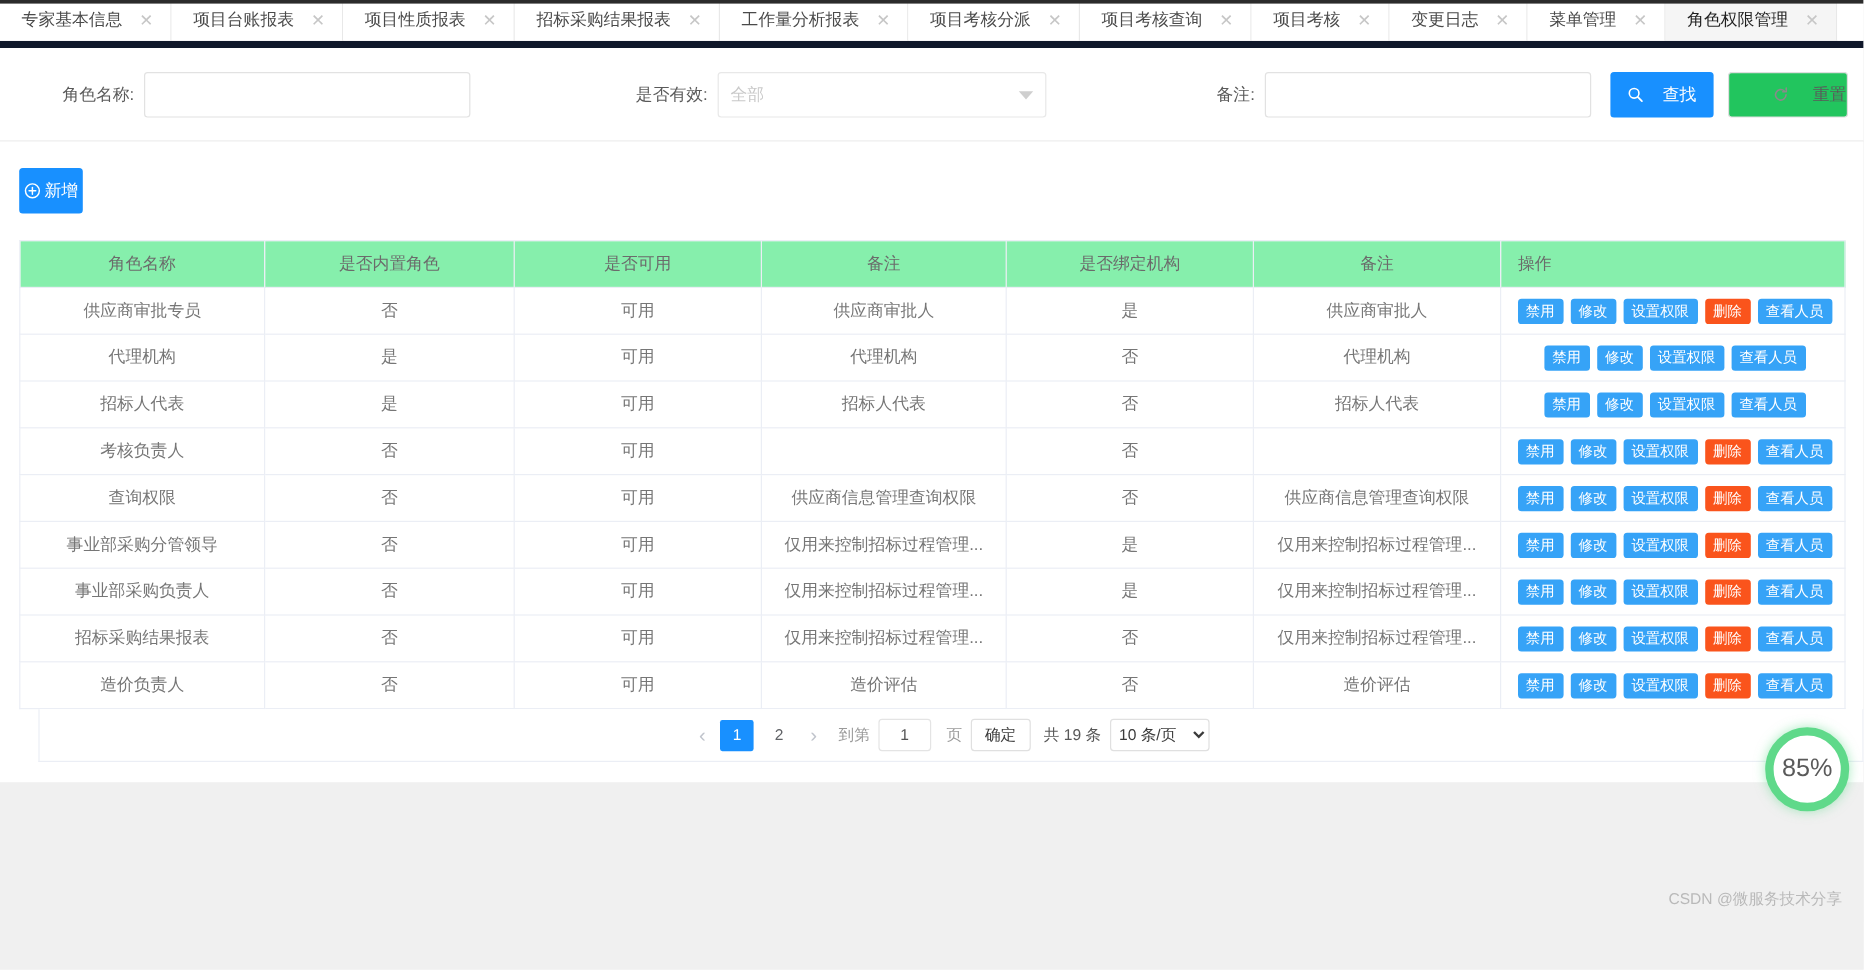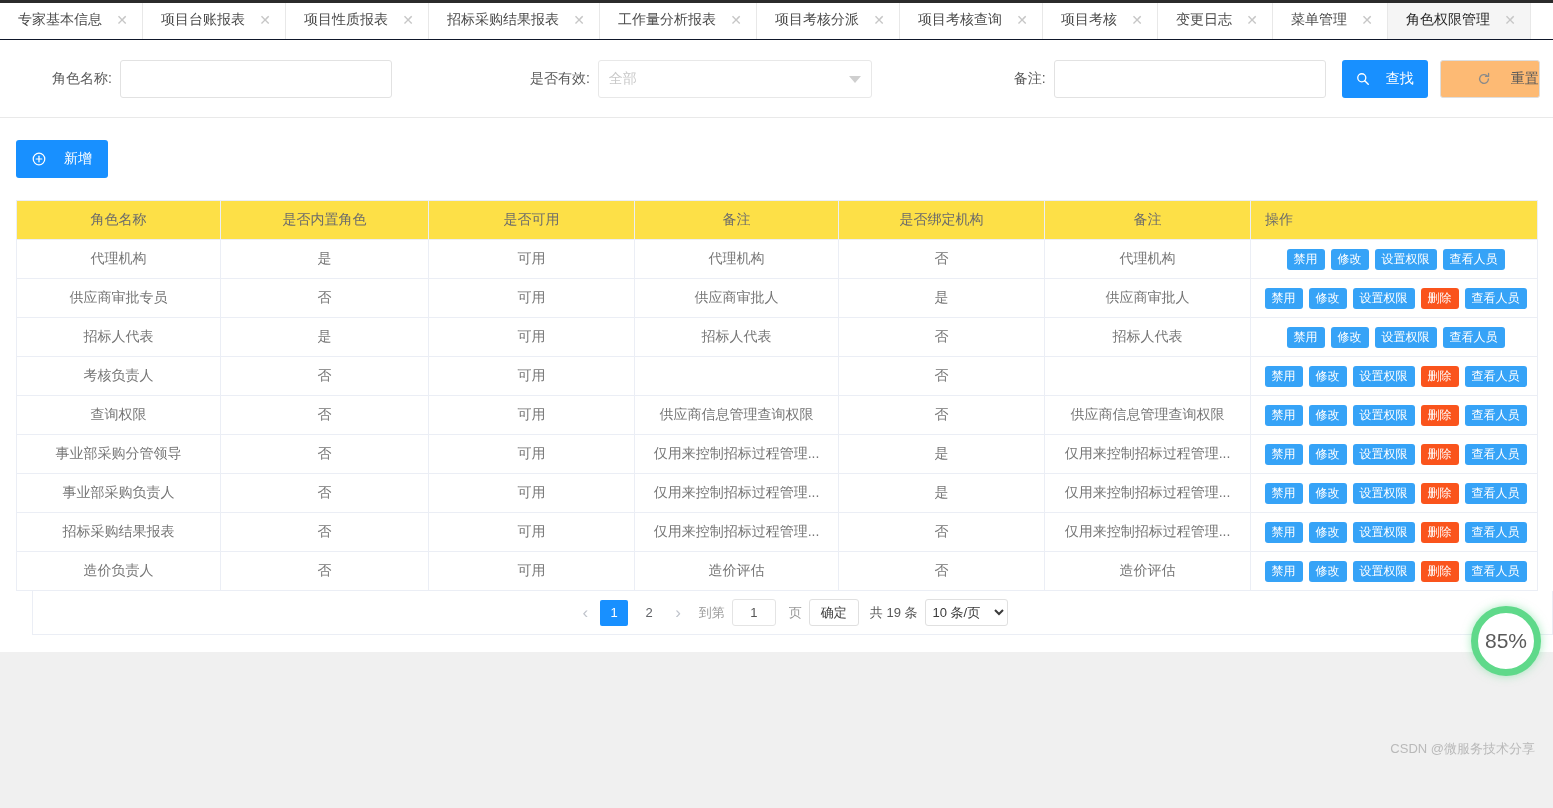--- a/index.html
+++ b/index.html
@@ -9,21 +9,21 @@
     background: #f0f0f0;
     overflow: hidden;
   }
 
   
   .tabbar {
     height: 40px;
     background: #ffffff;
     display: flex;
     align-items: stretch;
-    border-bottom: 1px solid #0f172a;
+    border-bottom: 6px solid #0f172a;
     position: relative;
   }
   .tabbar::before{
     content:""; position:absolute; left:0; top:0; right:0; height:3px;
     background:#2b2b2b;
   }
   .tab {
     display: flex;
     align-items: center;
     padding: 0 14px 0 18px;
@@ -110,21 +110,21 @@
     align-items: center;
     justify-content: center;
     gap: 16px;
     cursor: pointer;
     margin-left: 16px;
     font-family: "Liberation Sans", sans-serif;
   }
   .btn-default {
     height: 38px;
     min-width: 88px;
-    background: #fdba74;
+    background: #22c55e;
     border: 1px solid #dedede;
     border-radius: 3px;
     color: #5a5a5a;
     font-size: 14px;
     display: inline-flex;
     align-items: center;
     justify-content: center;
     gap: 20px;
     cursor: pointer;
     margin-left: 12px;
@@ -134,43 +134,43 @@
   .ic { width: 14px; height: 14px; display:inline-block; }
 
   
   .content {
     background: #fff;
     padding: 22px 16px 0 16px;
     height: 534px;
   }
   .btn-add {
     height: 38px;
-    padding: 0 16px;
+    padding: 0 4px;
     background: #1890ff;
     border: none;
     border-radius: 3px;
     color: #fff;
     font-size: 14px;
     display: inline-flex;
     align-items: center;
-    gap: 18px;
+    gap: 3px;
     cursor: pointer;
     font-family: "Liberation Sans", sans-serif;
   }
 
   
   table.grid {
     width: 1521px;
     border-collapse: collapse;
     margin-top: 22px;
     table-layout: fixed;
   }
   table.grid th {
     height: 39px;
-    background: #fde047;
+    background: #86efac;
     font-size: 14px;
     font-weight: 400;
     color: #6b6b6b;
     border: 1px solid #ebeef5;
     text-align: center;
   }
   table.grid th.op-col { text-align: left; padding-left: 14px; }
   table.grid td {
     height: 39px;
     font-size: 14px;
@@ -405,36 +405,36 @@
           <th>是否内置角色</th>
           <th>是否可用</th>
           <th>备注</th>
           <th>是否绑定机构</th>
           <th>备注</th>
           <th class="op-col">操作</th>
         </tr>
       </thead>
     <tbody id="tbody-host">
         <tr>
-          <td>代理机构</td>
-          <td>是</td>
-          <td>可用</td>
-          <td>代理机构</td>
-          <td>否</td>
-          <td>代理机构</td>
-          <td class="cell-ops"><span class="minibtn">禁用</span><span class="minibtn">修改</span><span class="minibtn">设置权限</span><span class="minibtn">查看人员</span></td>
-        </tr>
-        <tr>
           <td>供应商审批专员</td>
           <td>否</td>
           <td>可用</td>
           <td>供应商审批人</td>
           <td>是</td>
           <td>供应商审批人</td>
           <td class="cell-ops"><span class="minibtn">禁用</span><span class="minibtn">修改</span><span class="minibtn">设置权限</span><span class="minibtn danger">删除</span><span class="minibtn">查看人员</span></td>
+        </tr>
+        <tr>
+          <td>代理机构</td>
+          <td>是</td>
+          <td>可用</td>
+          <td>代理机构</td>
+          <td>否</td>
+          <td>代理机构</td>
+          <td class="cell-ops"><span class="minibtn">禁用</span><span class="minibtn">修改</span><span class="minibtn">设置权限</span><span class="minibtn">查看人员</span></td>
         </tr>
         <tr>
           <td>招标人代表</td>
           <td>是</td>
           <td>可用</td>
           <td>招标人代表</td>
           <td>否</td>
           <td>招标人代表</td>
           <td class="cell-ops"><span class="minibtn">禁用</span><span class="minibtn">修改</span><span class="minibtn">设置权限</span><span class="minibtn">查看人员</span></td>
         </tr>

